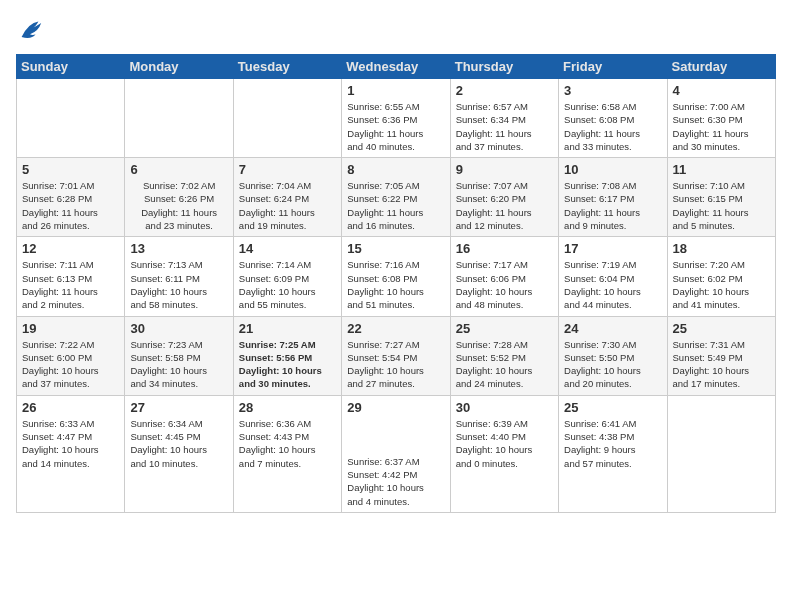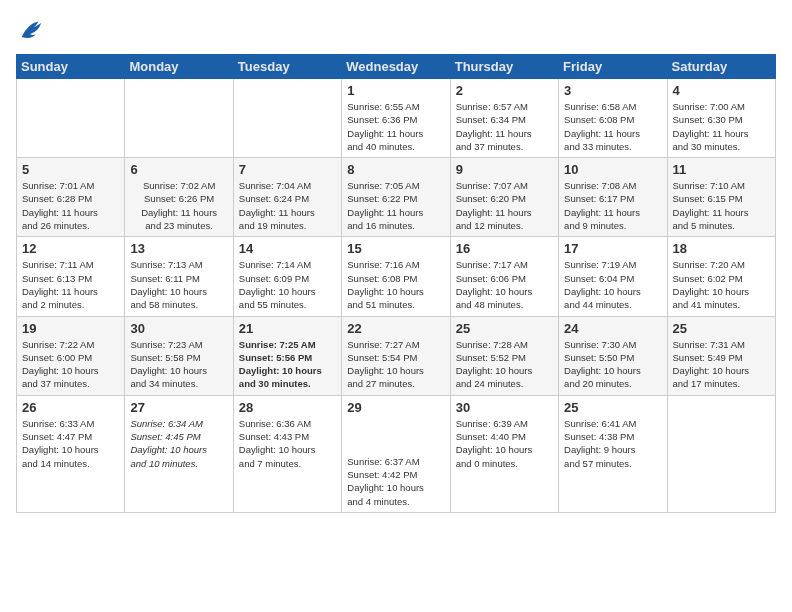--- a/index.html
+++ b/index.html
@@ -305,21 +305,21 @@
       <tr>
         <td>
           <div class="day-number">26</div>
           <div class="day-info" style="white-space: pre-line;">Sunrise: 6:33 AM
 Sunset: 4:47 PM
 Daylight: 10 hours
 and 14 minutes.</div>
         </td>
         <td>
           <div class="day-number">27</div>
-          <div class="day-info" style="white-space: pre-line; font-style: italic;">Sunrise: 6:34 AM
+          <div class="day-info" style="white-space: pre-line;">Sunrise: 6:34 AM
 Sunset: 4:45 PM
 Daylight: 10 hours
 and 10 minutes.</div>
         </td>
         <td>
           <div class="day-number">28</div>
           <div class="day-info" style="white-space: pre-line;">Sunrise: 6:36 AM
 Sunset: 4:43 PM
 Daylight: 10 hours
 and 7 minutes.</div>

